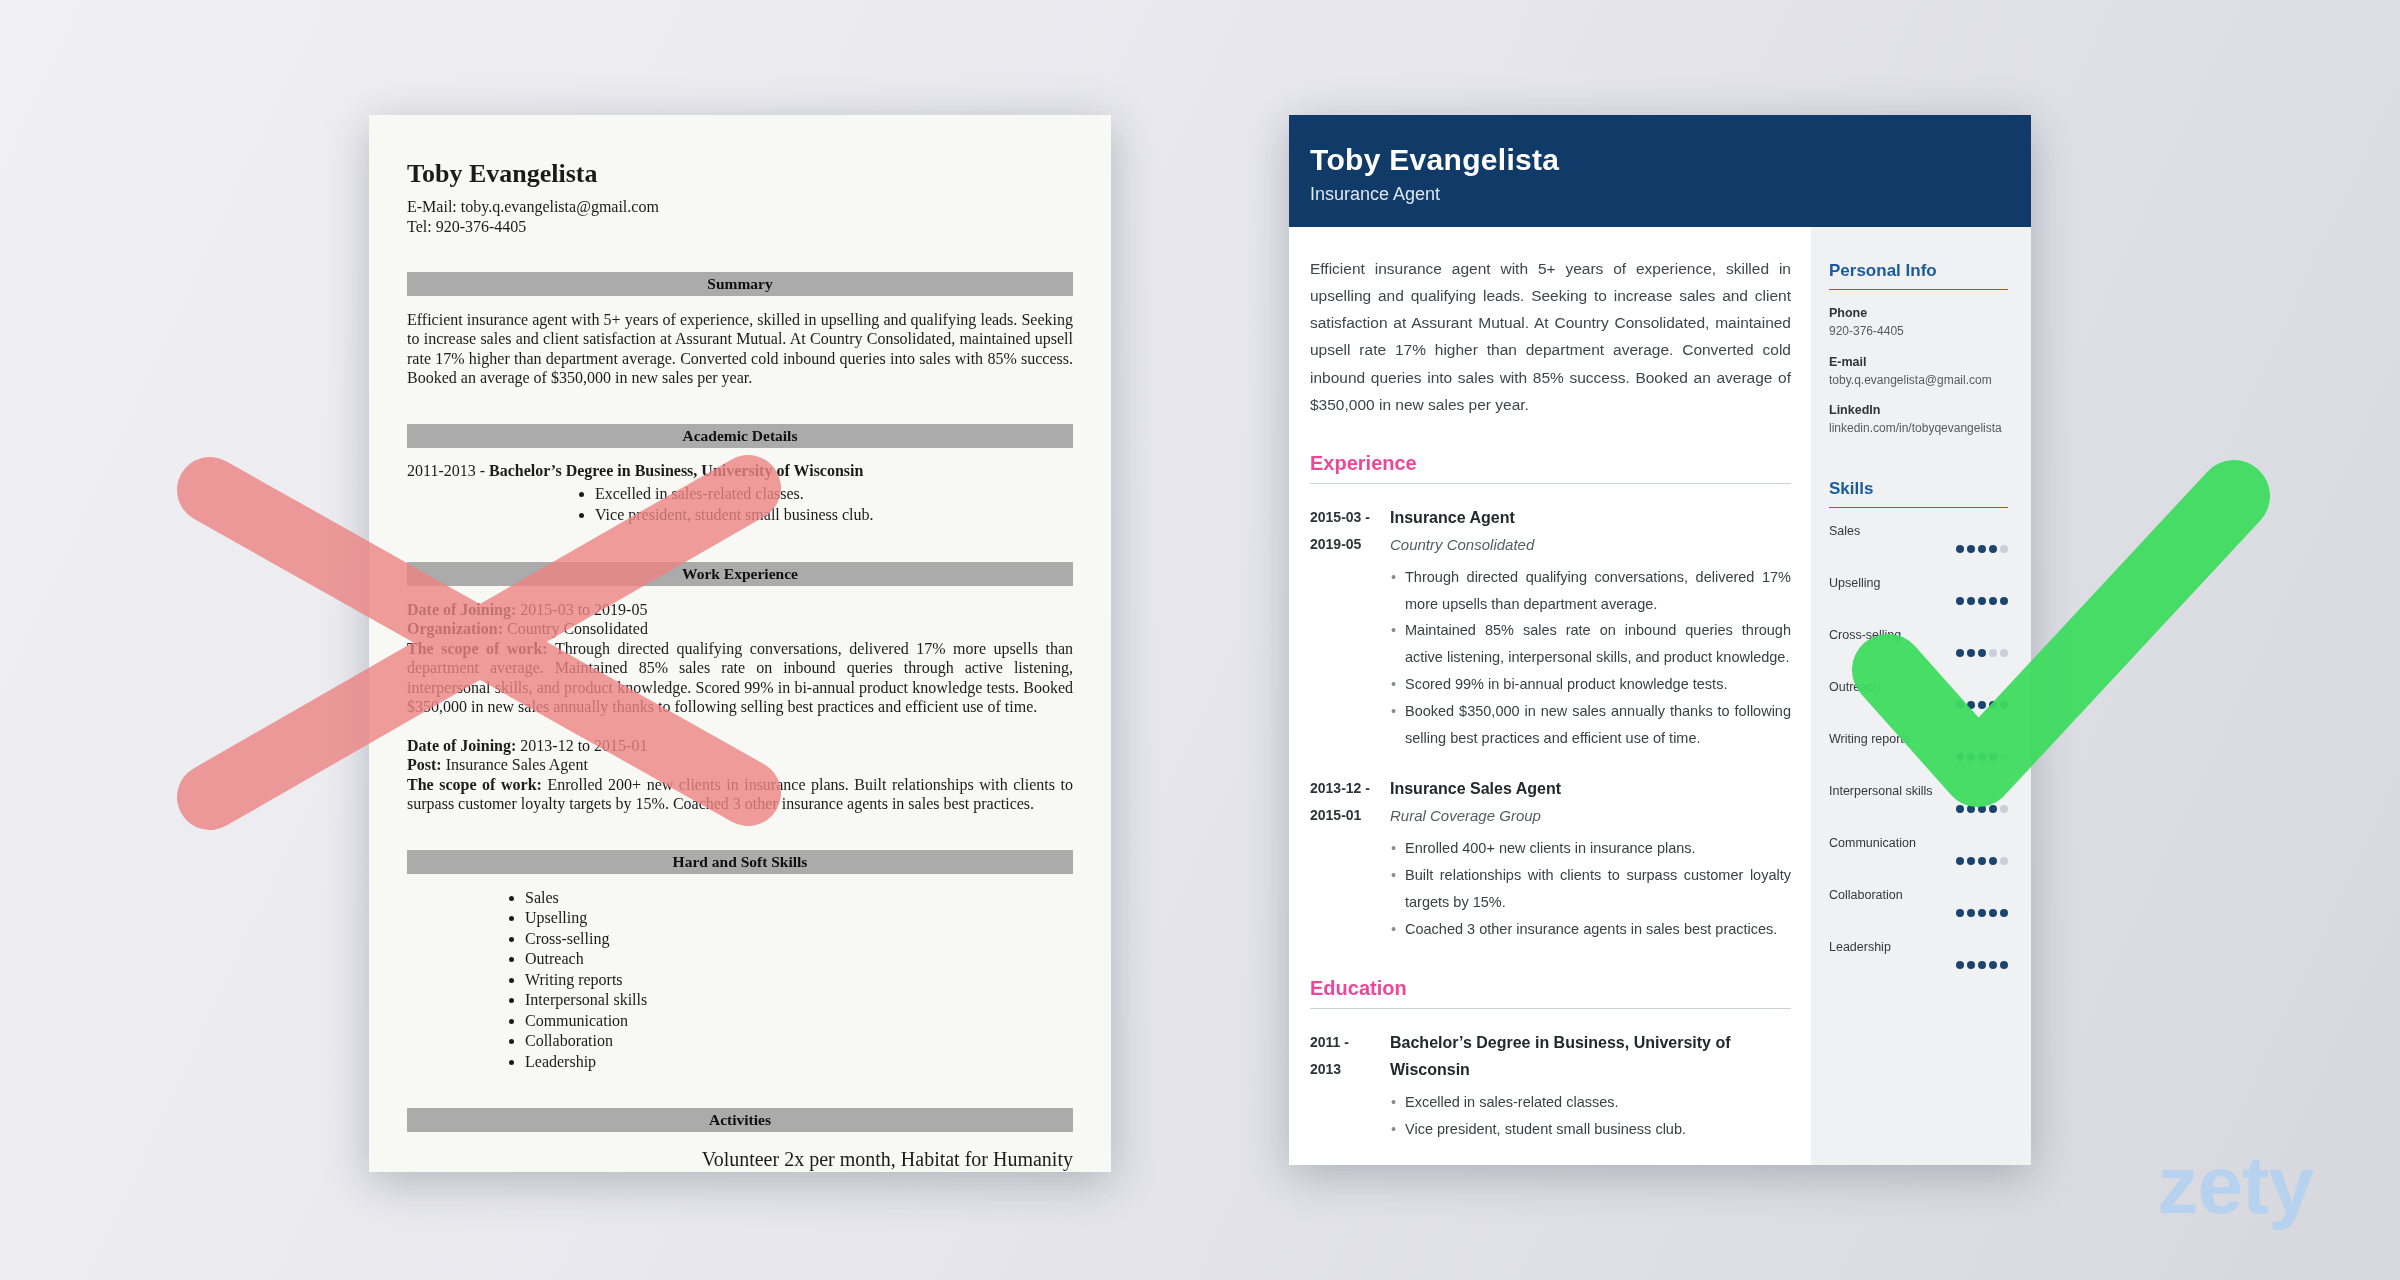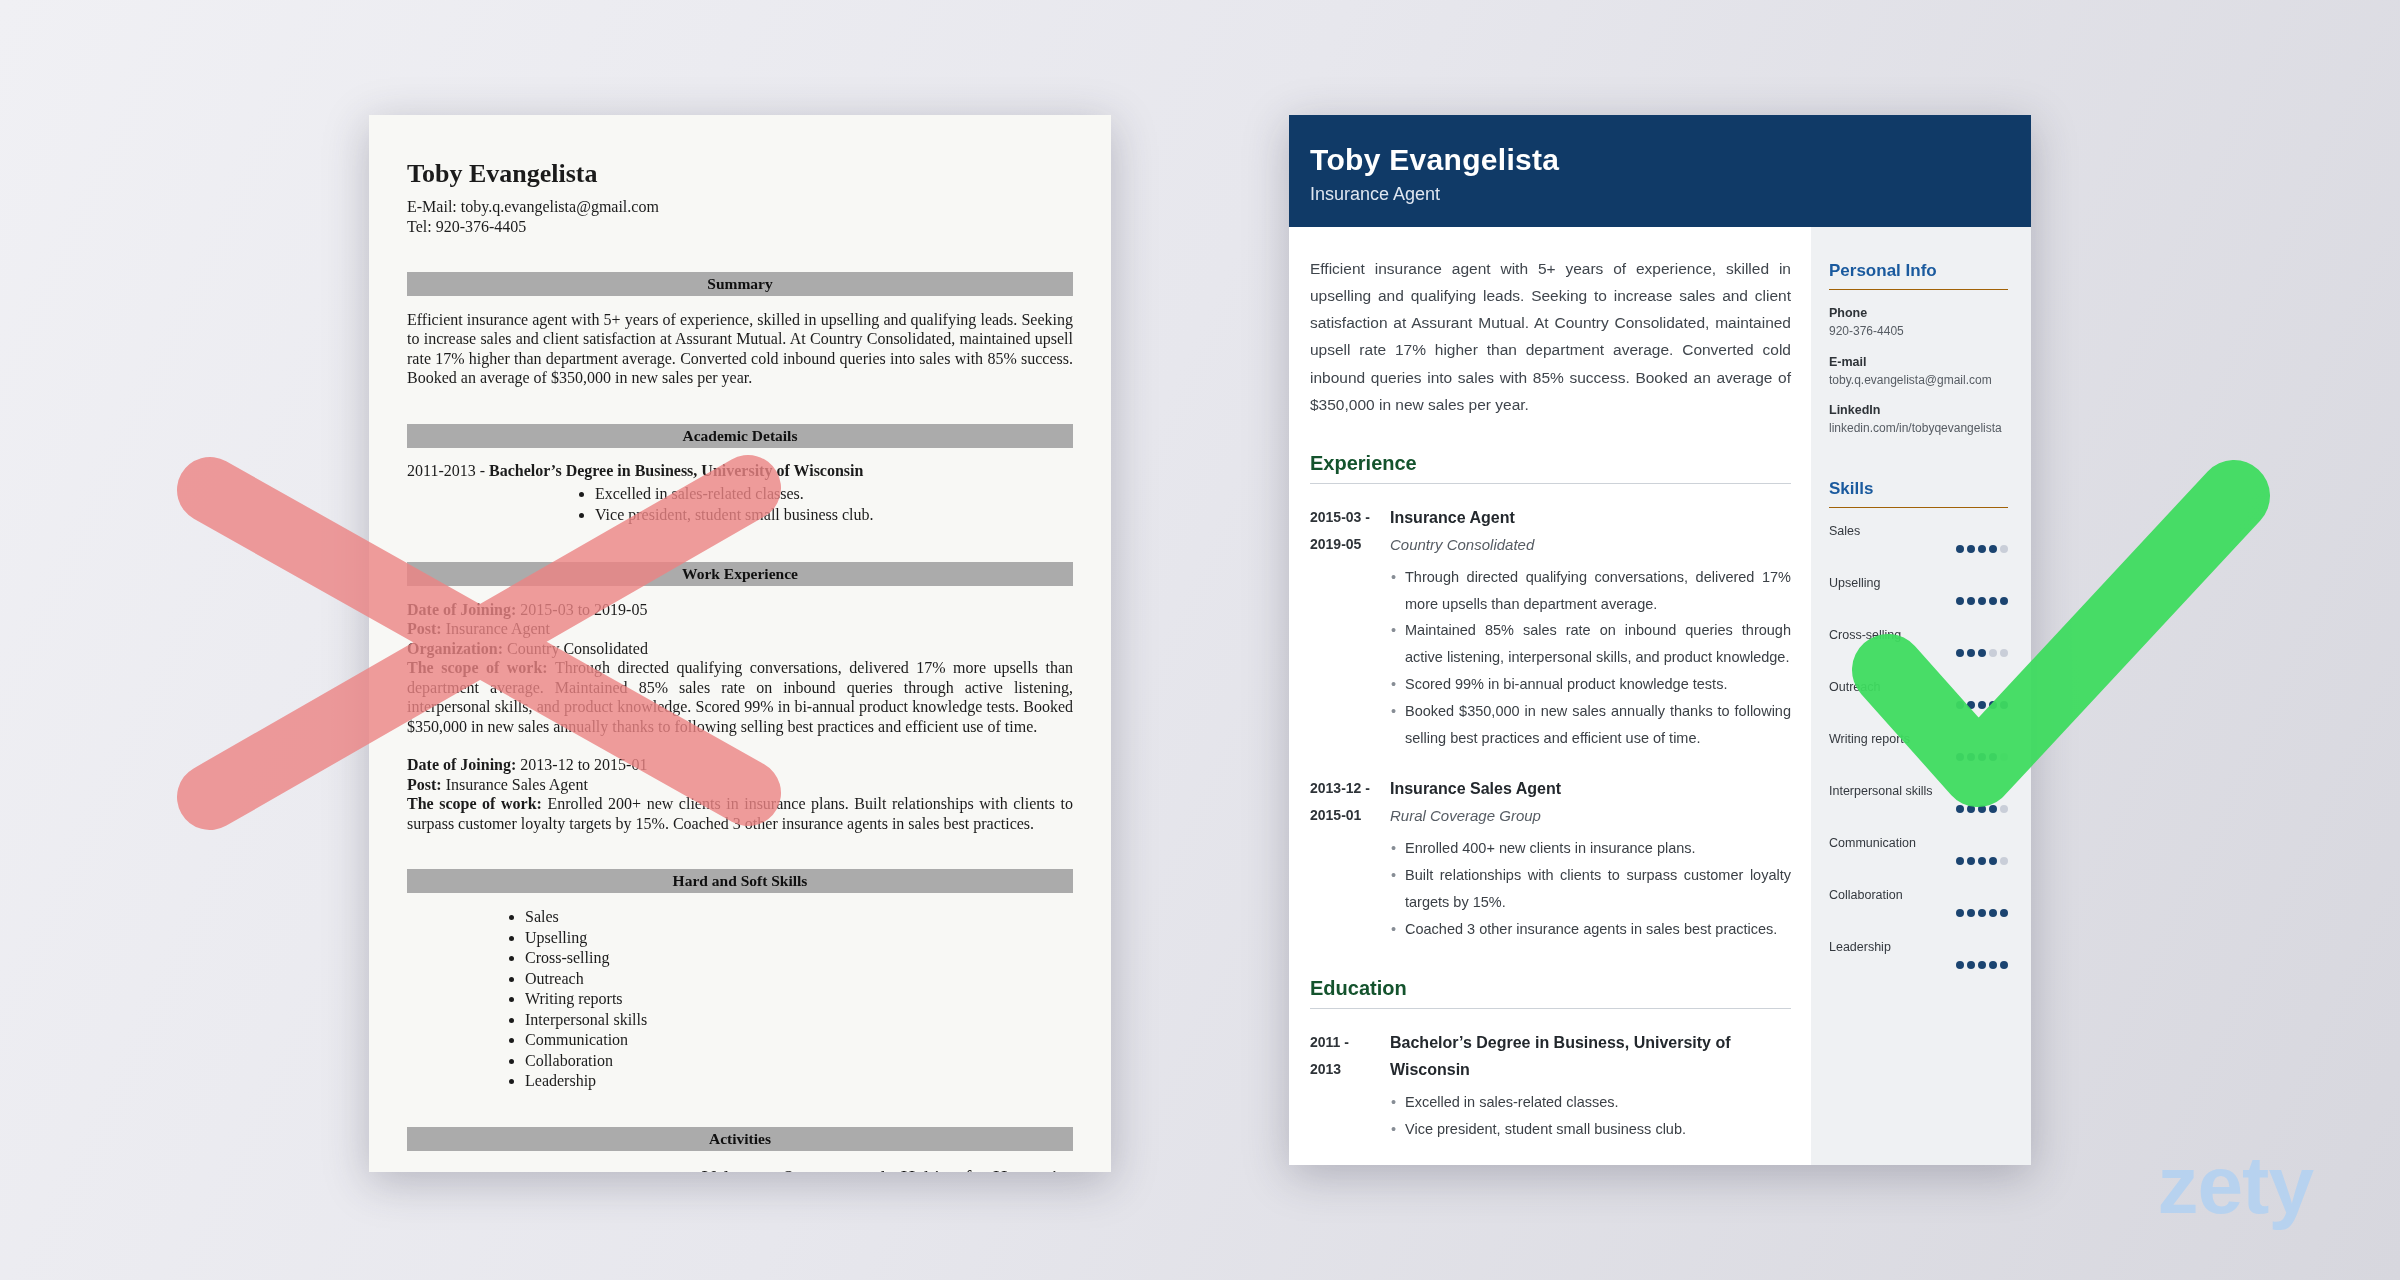--- a/index.html
+++ b/index.html
@@ -38,21 +38,21 @@
   
   .modern{left:1289px;top:115px;width:742px;height:1050px;background:#ffffff;display:flex;flex-direction:column;}
   .m-header{height:112px;background:#103a67;color:#ffffff;padding:28px 0 0 21px;box-sizing:border-box;flex:0 0 auto;}
   .m-name{font-size:30px;font-weight:bold;letter-spacing:.3px;}
   .m-title{font-size:18px;color:#dfe6f0;margin-top:7px;font-weight:normal;}
   .m-body{display:flex;flex:1 1 auto;min-height:0;}
   .m-main{width:522px;box-sizing:border-box;padding:28px 20px 0 21px;}
   .m-side{width:220px;box-sizing:border-box;background:#eff1f3;padding:34px 23px 0 18px;}
   .m-summary{margin:0;font-size:15.5px;line-height:1.75;color:#3f454c;text-align:justify;}
   .m-heading{
-    color:#14532d;font-size:20px;font-weight:bold;margin:34px 0 20px;
+    color:#ec4899;font-size:20px;font-weight:bold;margin:34px 0 20px;
     padding-bottom:8px;border-bottom:1px solid #cdd2d8;
   }
   .mjob{display:flex;margin-bottom:24px;}
   .mjob-dates{width:80px;flex:0 0 80px;font-weight:bold;font-size:14px;color:#2e3338;}
   .mjob-dates div{line-height:27px;}
   .mjob-main{flex:1 1 auto;min-width:0;}
   .mjob-title{font-size:16px;font-weight:bold;color:#23282d;line-height:27px;}
   .mjob-company{font-size:15px;font-style:italic;color:#565c63;line-height:27px;}
   ul.m-bullets{margin:6px 0 0;padding:0;list-style:none;}
   ul.m-bullets li{
@@ -103,21 +103,20 @@
 
     <li>Excelled in sales-related classes.</li>
         <li>Vice president, student small business club.</li>
       </ul>
 
     <div class="bar">Work Experience</div>
     <div>
 
         <div class="pjob">
           <p><b>Date of Joining:</b> <span>2015-03 to 2019-05</span></p>
-          <p><b>Post:</b> <span>Insurance Agent</span></p>
           <p><b>Organization:</b> <span>Country Consolidated</span></p>
           <p class="just"><b>The scope of work:</b> <span>Through directed qualifying conversations, delivered 17% more upsells than department average. Maintained 85% sales rate on inbound queries through active listening, interpersonal skills, and product knowledge. Scored 99% in bi-annual product knowledge tests. Booked $350,000 in new sales annually thanks to following selling best practices and efficient use of time.</span></p>
         </div>
 
         <div class="pjob">
           <p><b>Date of Joining:</b> <span>2013-12 to 2015-01</span></p>
           <p><b>Post:</b> <span>Insurance Sales Agent</span></p>
           <p class="just"><b>The scope of work:</b> <span>Enrolled 200+ new clients in insurance plans. Built relationships with clients to surpass customer loyalty targets by 15%. Coached 3 other insurance agents in sales best practices.</span></p>
         </div>
       </div>

